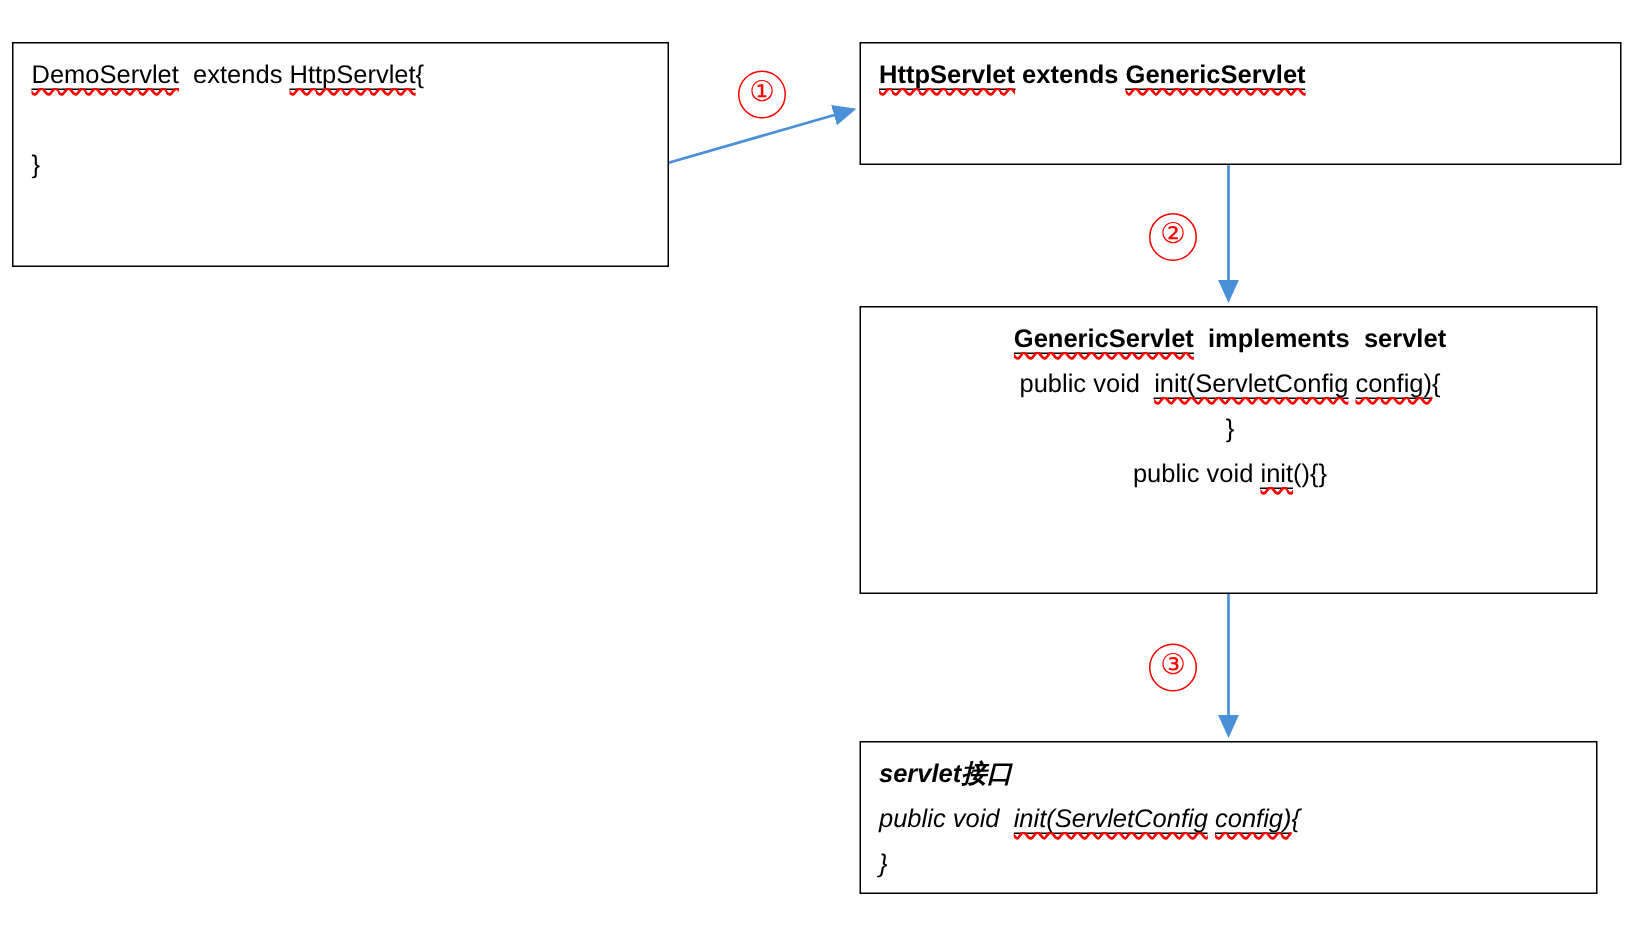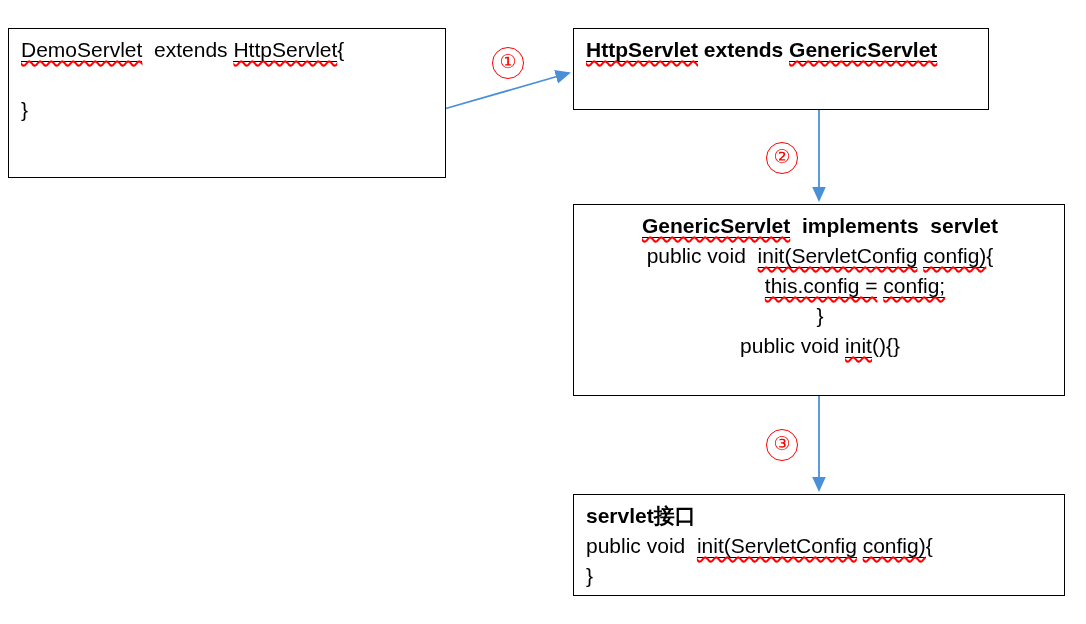--- a/index.html
+++ b/index.html
@@ -26,27 +26,27 @@
   
   .box {
     position: absolute;
     border: 1.5px solid #000000;
     background: #ffffff;
     box-sizing: border-box;
     padding: 6px 10px 6px 12px;
   }
 
   #box-demoservlet { left: 8px;   top: 28px;  width: 438px; height: 150px; }
-  #box-httpservlet { left: 573px; top: 28px;  width: 416px; height: 82px;  }
+  #box-httpservlet { left: 573px; top: 28px;  width: 508px; height: 82px;  }
   #box-genericservlet { left: 573px; top: 204px; width: 492px; height: 192px; text-align: center; }
-  #box-servlet     { left: 573px; top: 494px; width: 492px; height: 102px; }
+  #box-servlet     { left: 573px; top: 494px; width: 492px; height: 102px; font-style: italic; }
 
   .code-line {
     font-family: "Liberation Sans", sans-serif;
-    font-size: 21px;
+    font-size: 17px;
     line-height: 30px;
     white-space: pre;
     color: #000000;
     letter-spacing: 0px;
   }
   .code-line.bold { font-weight: bold; }
   .code-line.blank { height: 30px; }
   .ulsp {
     border-bottom: 1.5px solid #000000;
     text-decoration: underline wavy #ff0000;
@@ -103,21 +103,20 @@
     <div class="code-line">}</div>
   </div>
 
   <div class="box" id="box-httpservlet">
     <div class="code-line bold"><span class="ulsp">HttpServlet</span> extends <span class="ulsp">GenericServlet</span></div>
   </div>
 
   <div class="box" id="box-genericservlet">
     <div class="code-line bold"><span class="ulsp">GenericServlet</span>  implements  servlet</div>
     <div class="code-line">public void  <span class="ulsp">init(ServletConfig</span> <span class="ulsp">config)</span>{</div>
-    <div class="code-line">            <span class="ulsp">this.config =</span> <span class="ulsp">config;</span></div>
     <div class="code-line">}</div>
     <div class="code-line">public void <span class="ulsp">init</span>(){}</div>
   </div>
 
   <div class="box" id="box-servlet">
     <div class="code-line bold">servlet接口</div>
     <div class="code-line">public void  <span class="ulsp">init(ServletConfig</span> <span class="ulsp">config)</span>{</div>
     <div class="code-line">}</div>
   </div>
 

